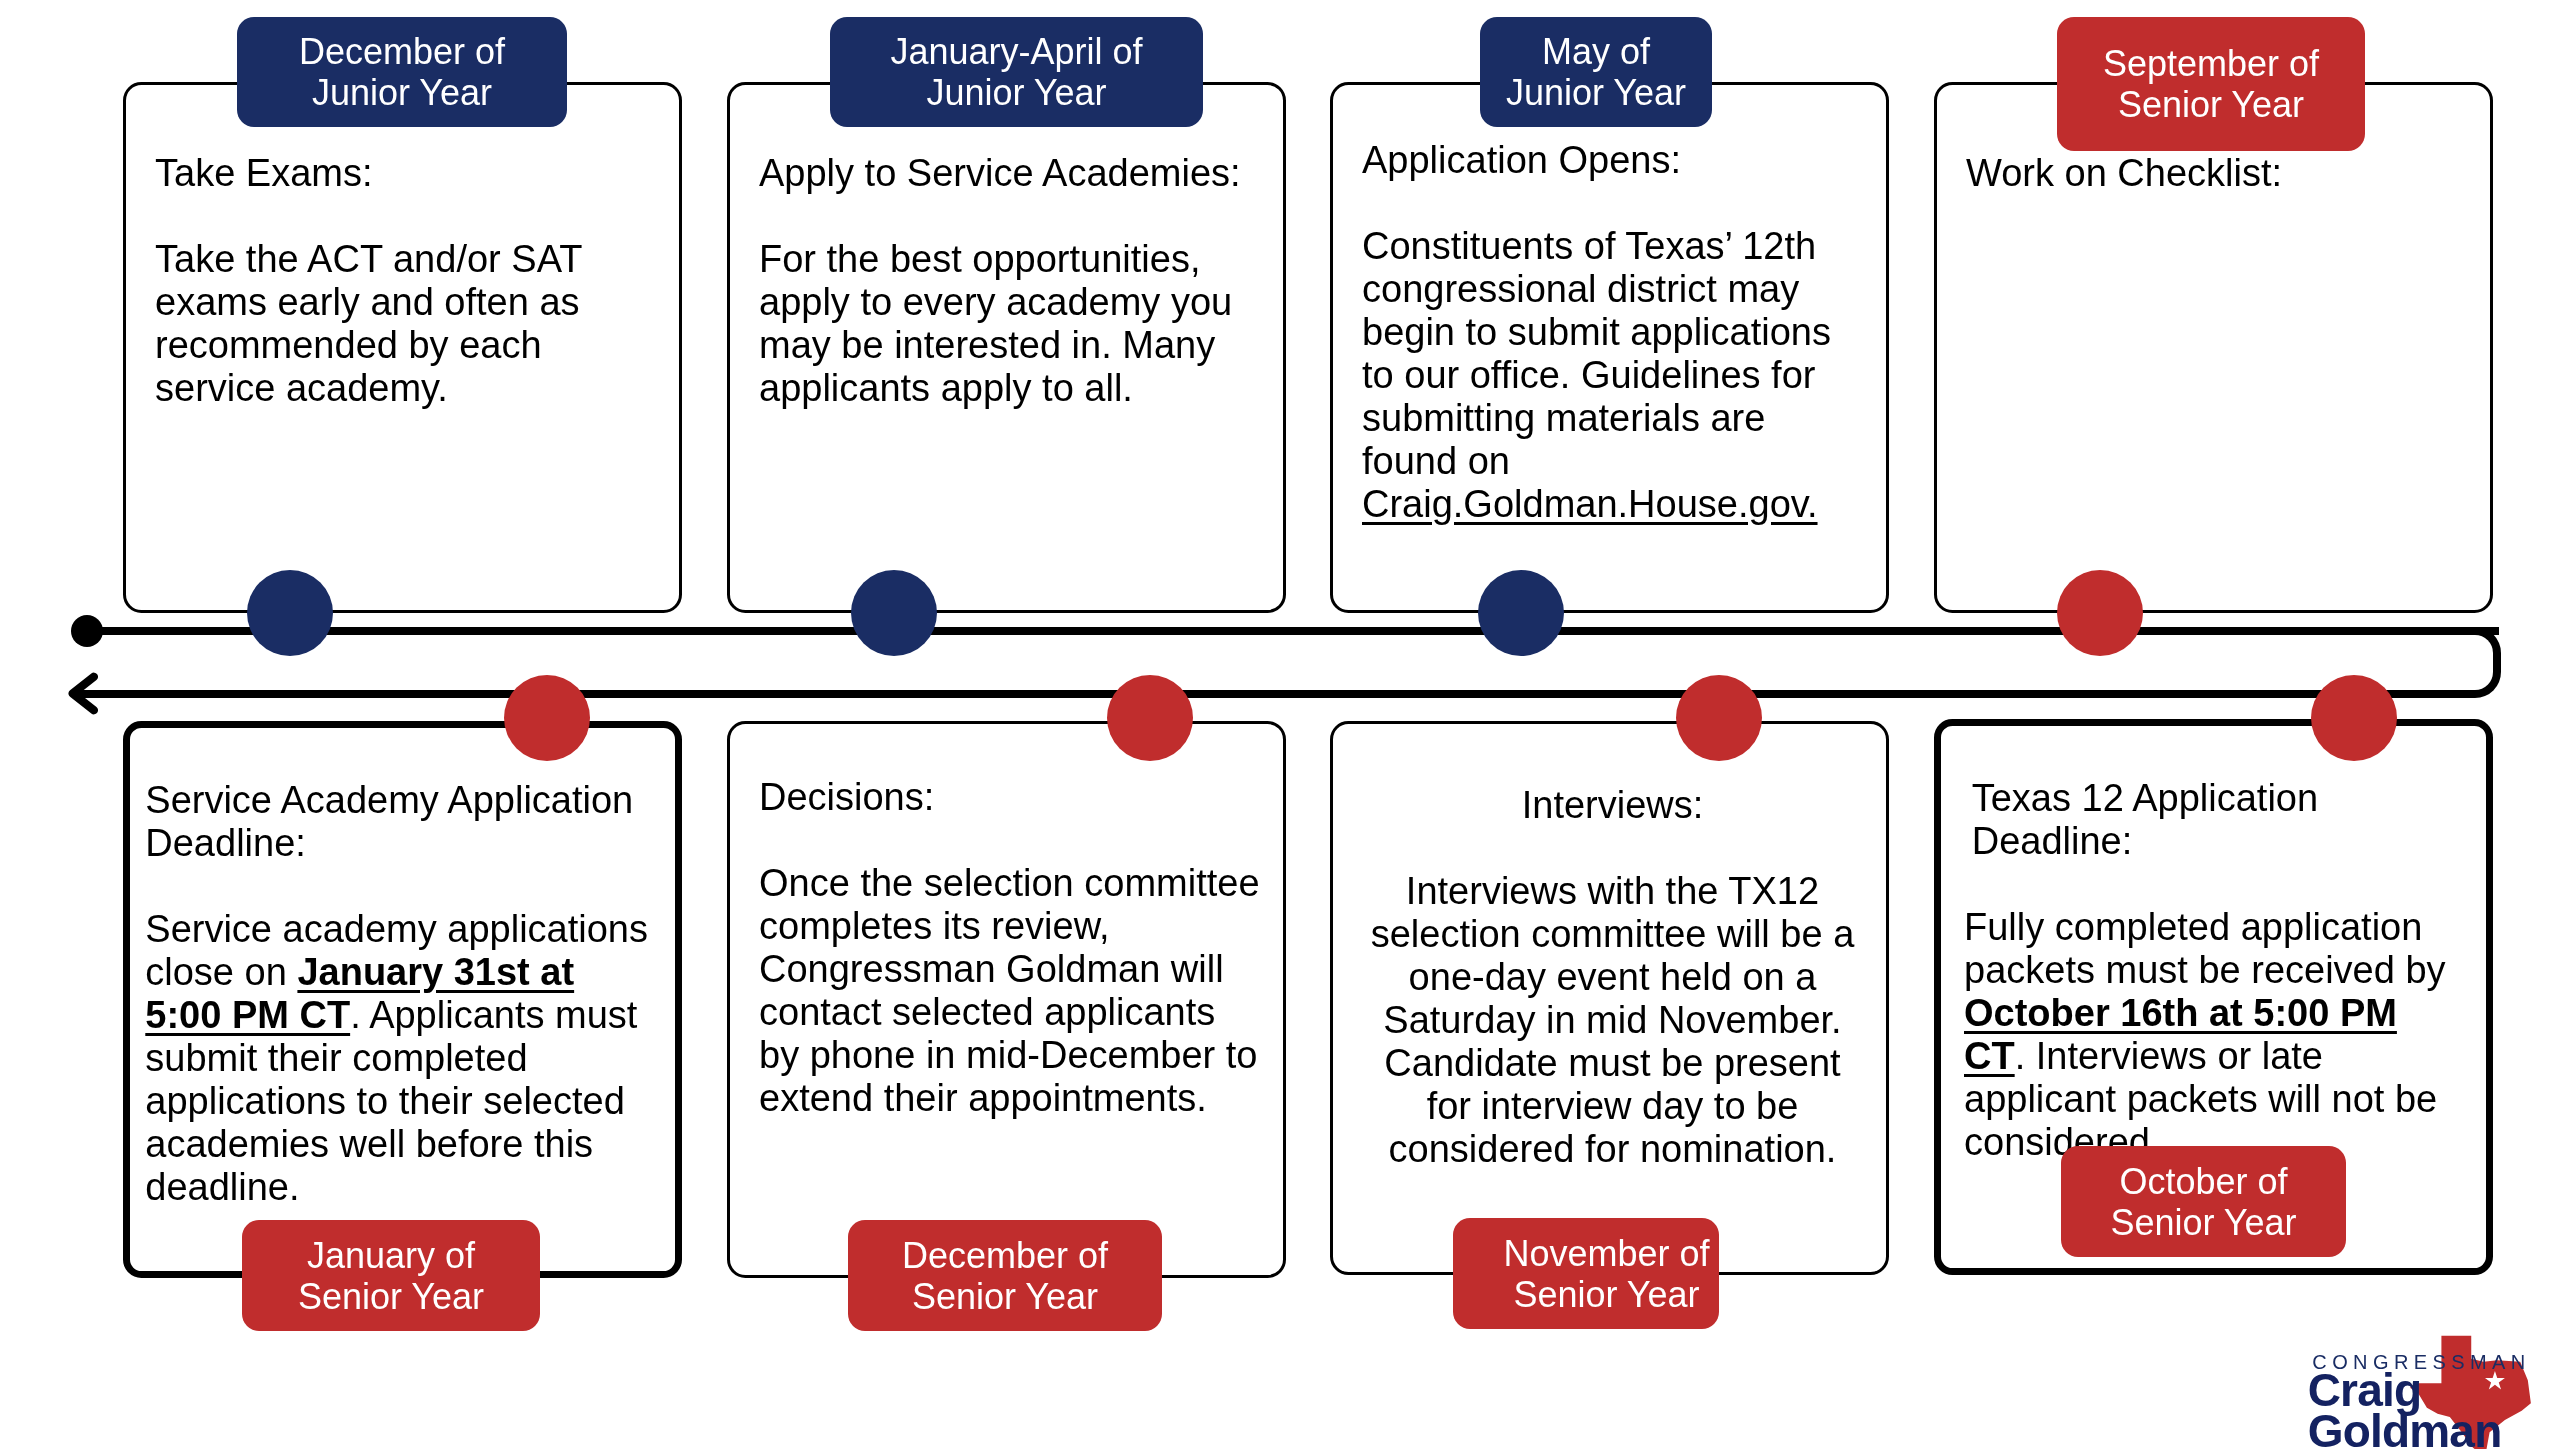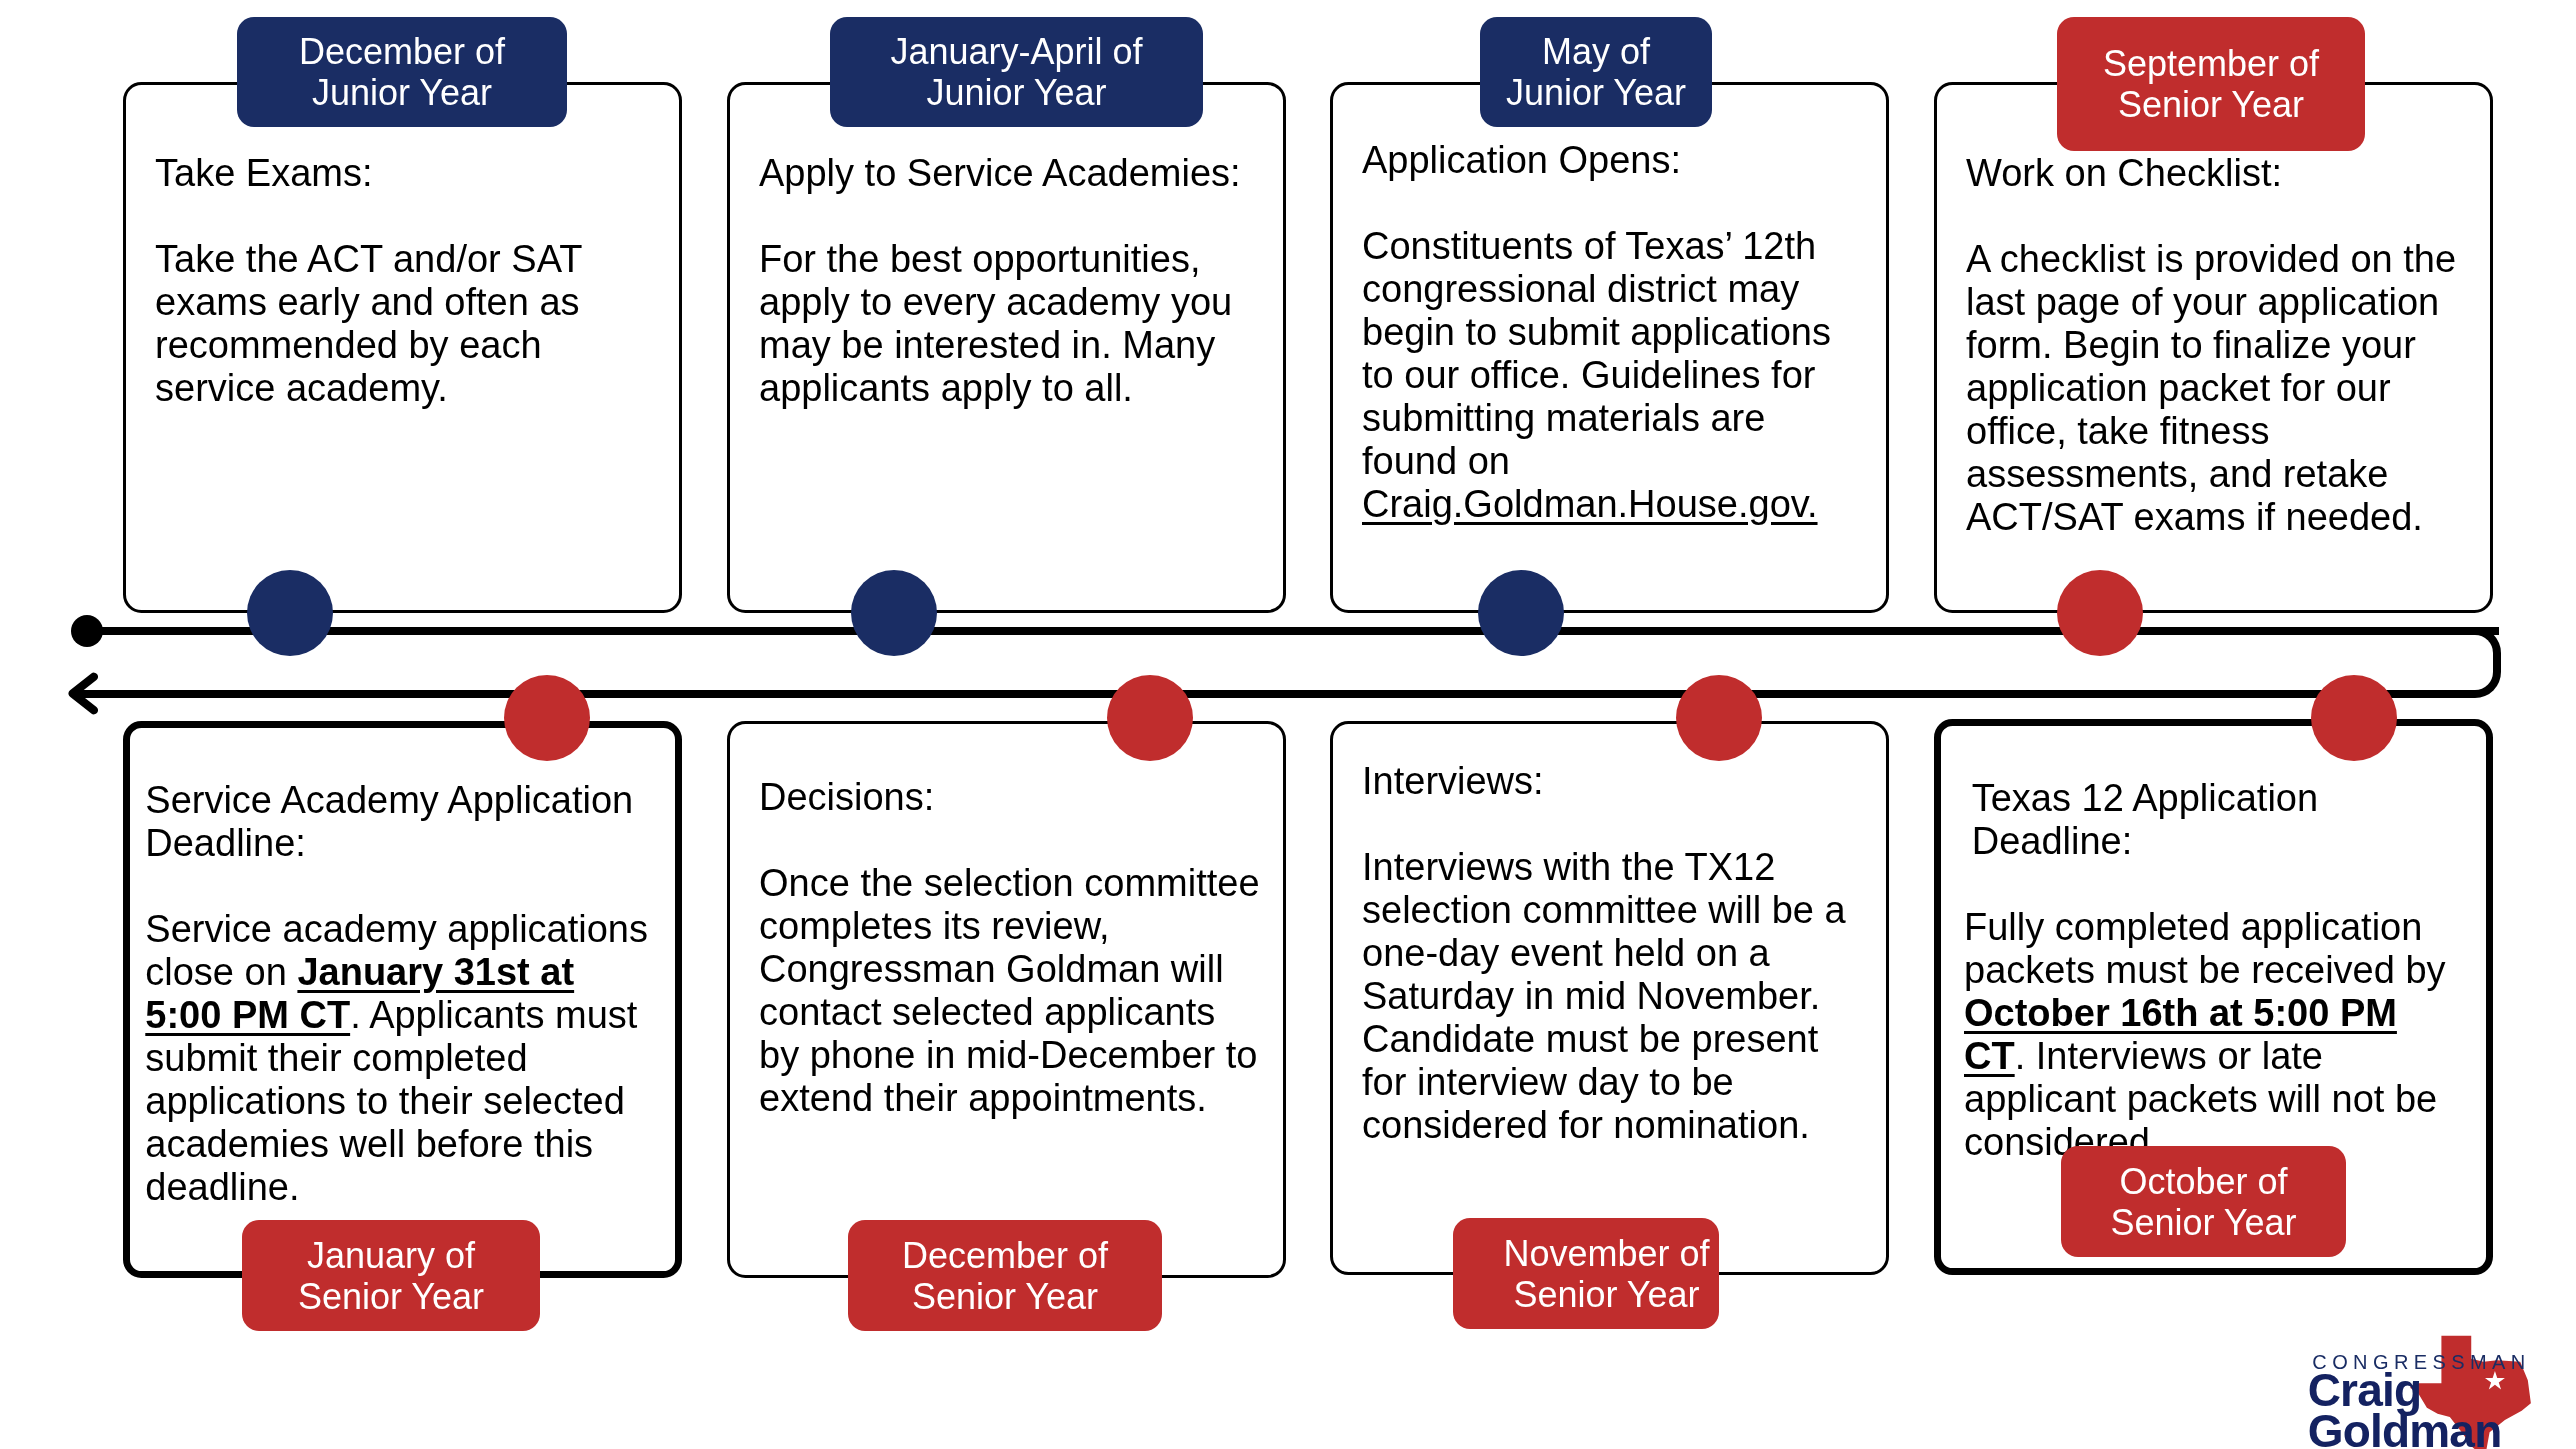--- a/index.html
+++ b/index.html
@@ -50,21 +50,20 @@
     <span class="box-title">Application Opens:</span>
     <span class="box-body">
       <span>Constituents of Texas’ 12th congressional district may begin to submit applications to our office. Guidelines for submitting materials are found on</span>
       <span class="u">Craig.Goldman.House.gov.</span>
     </span>
   </div>
 </div>
 <div class="box" style="left:1934px;top:82px;width:559px;height:531px;">
   <div class="box-inner" style="top:67px;">
     <span class="box-title">Work on Checklist:</span>
-    <span class="box-body">A checklist is provided on the last page of your application form. Begin to finalize your application packet for our office, take fitness assessments, and retake ACT/SAT exams if needed.</span>
   </div>
 </div>
 
 <div class="label navy" style="left:237px;top:17px;width:330px;height:110px;">
   <span>December of</span>
   <span>Junior Year</span>
 </div>
 <div class="label navy" style="left:830px;top:17px;width:373px;height:110px;">
   <span>January-April of</span>
   <span>Junior Year</span>
@@ -92,21 +91,21 @@
     </span>
   </div>
 </div>
 <div class="box" style="left:727px;top:721px;width:559px;height:557px;">
   <div class="box-inner" style="top:52px;">
     <span class="box-title">Decisions:</span>
     <span class="box-body">Once the selection committee completes its review, Congressman Goldman will contact selected applicants by phone in mid-December to extend their appointments.</span>
   </div>
 </div>
 <div class="box" style="left:1330px;top:721px;width:559px;height:554px;">
-  <div class="box-inner" style="top:36px;">
+  <div class="box-inner" style="top:60px;text-align:center;">
     <span class="box-title">Interviews:</span>
     <span class="box-body">Interviews with the TX12 selection committee will be a one-day event held on a Saturday in mid November. Candidate must be present for interview day to be considered for nomination.</span>
   </div>
 </div>
 <div class="box thick" style="left:1934px;top:719px;width:559px;height:556px;">
   <div class="box-inner" style="top:51px;left:23px;">
     <span class="box-title" style="padding-left:7.7px;">Texas 12 Application Deadline:</span>
     <span class="box-body">
       <span>Fully completed application packets must be received by</span>
       <span class="ub">October 16th at 5:00 PM CT</span><span>. Interviews or late applicant packets will not be considered.</span>

